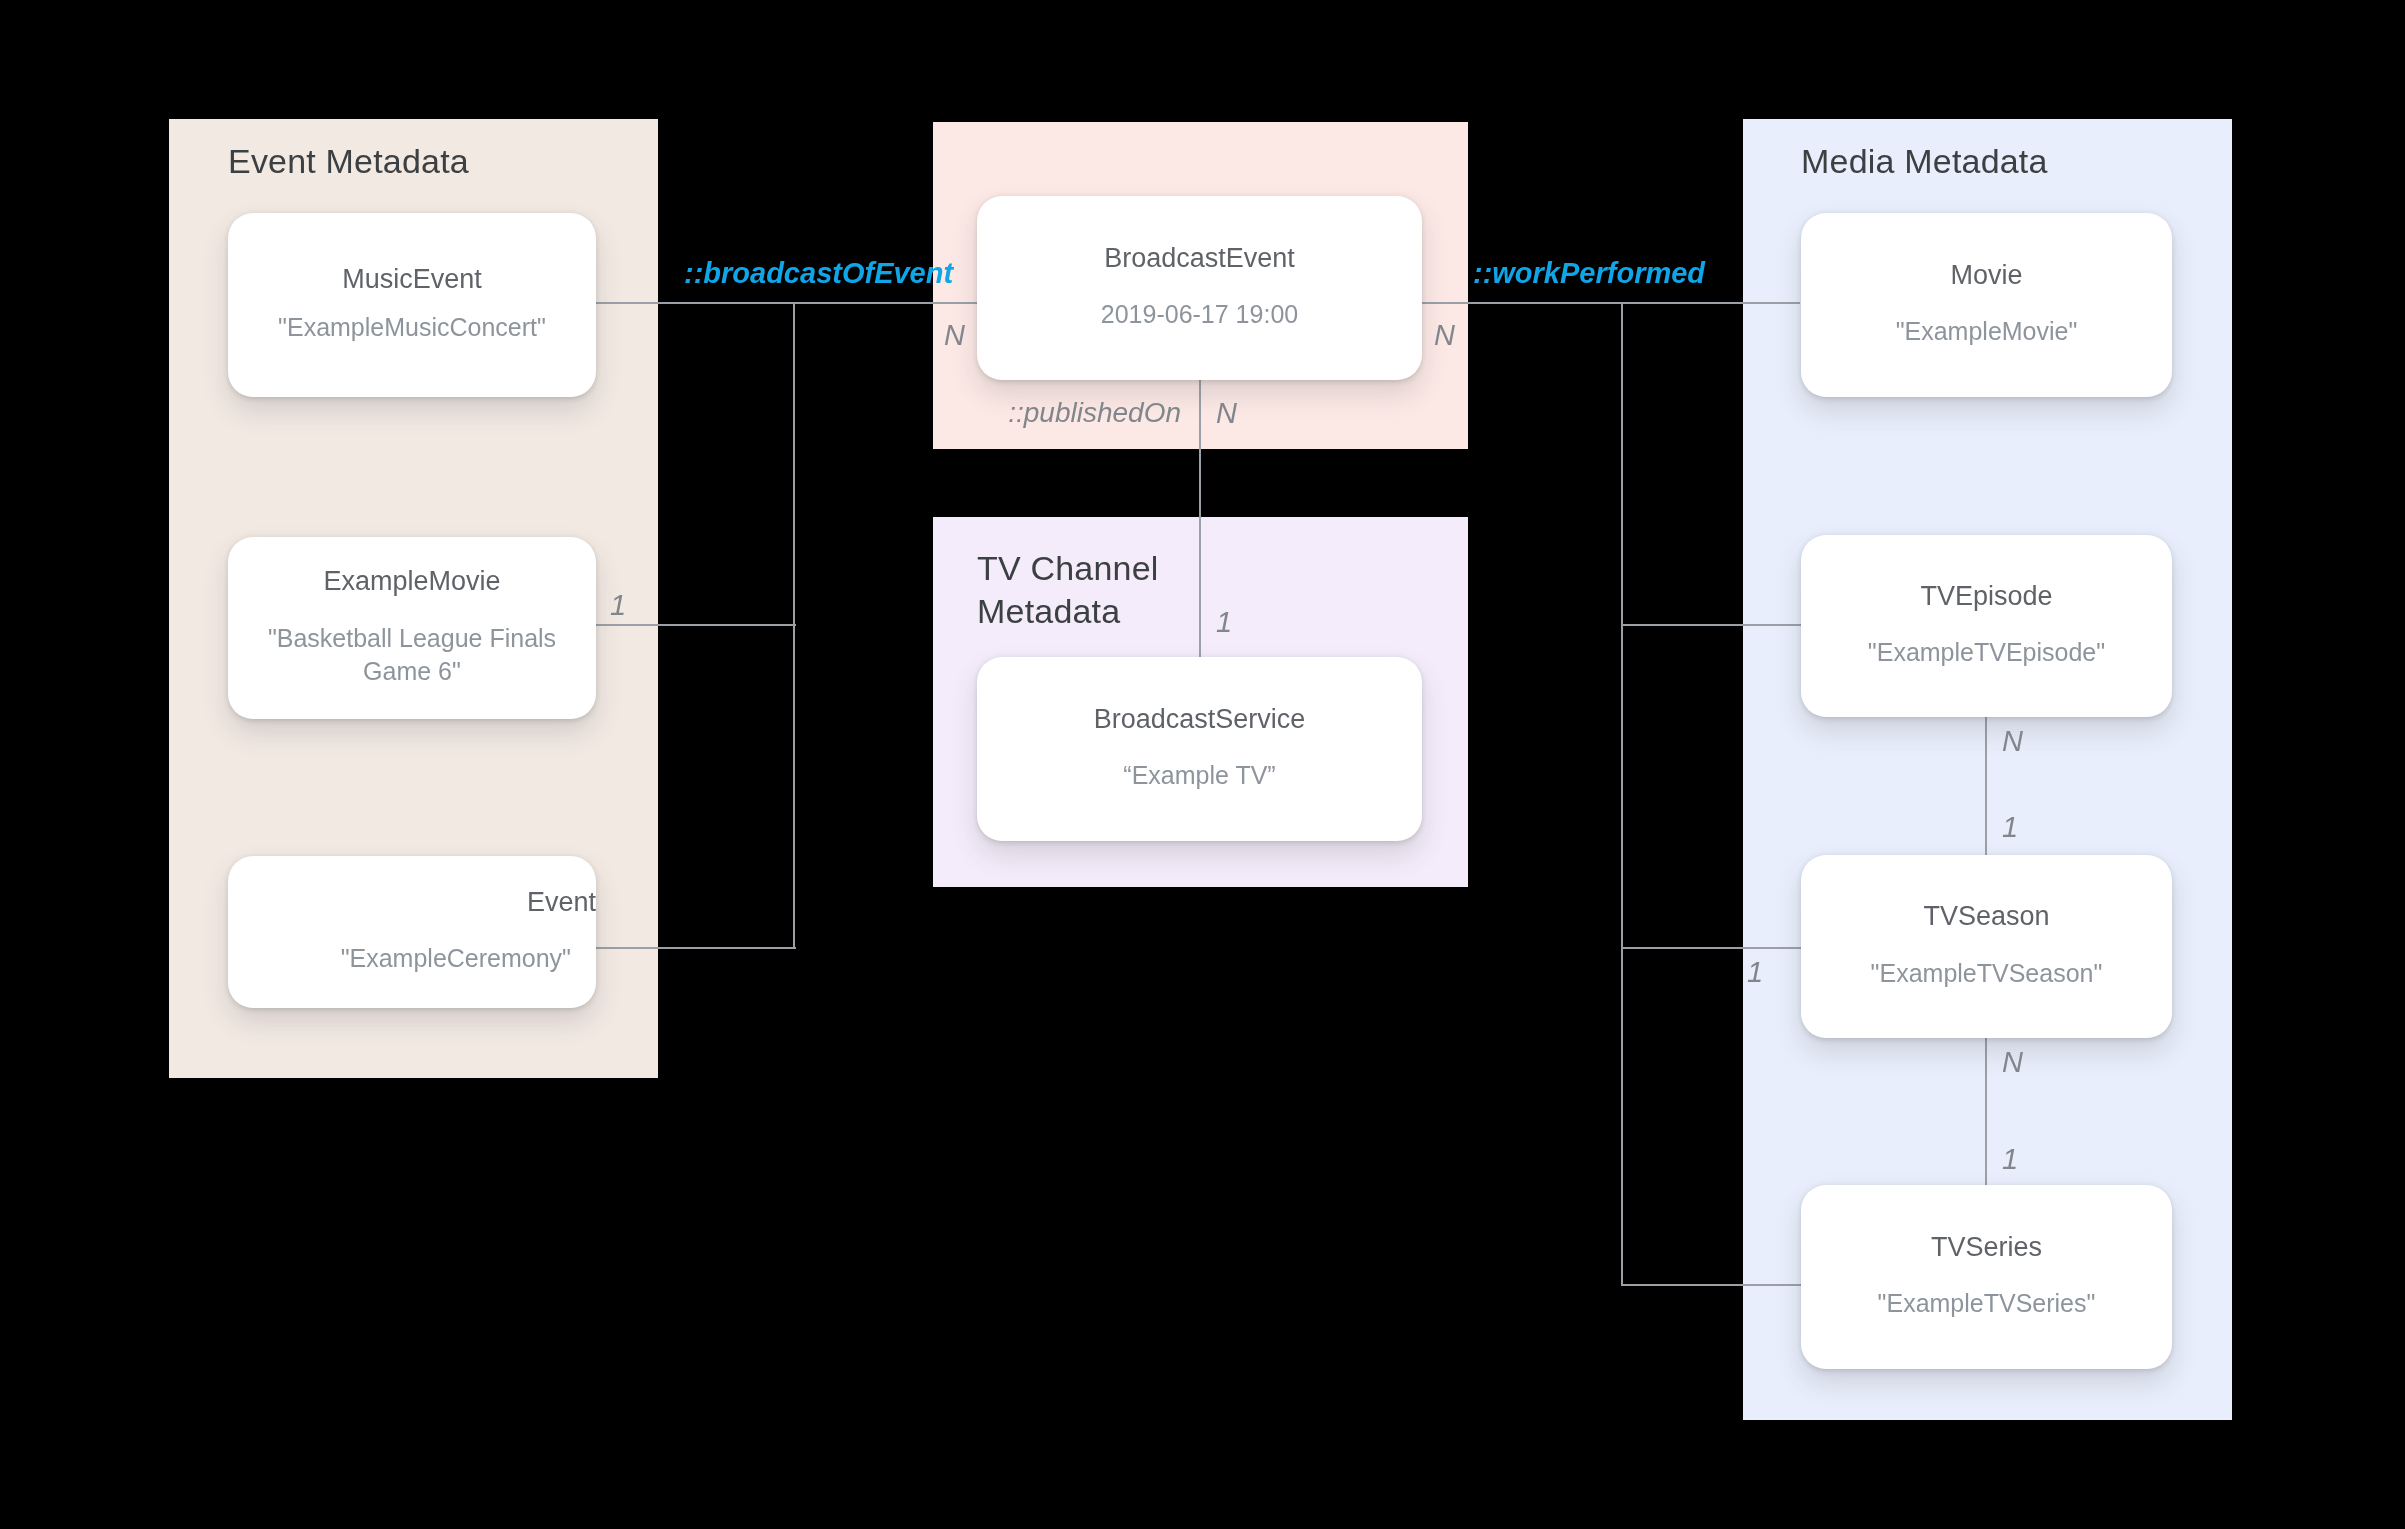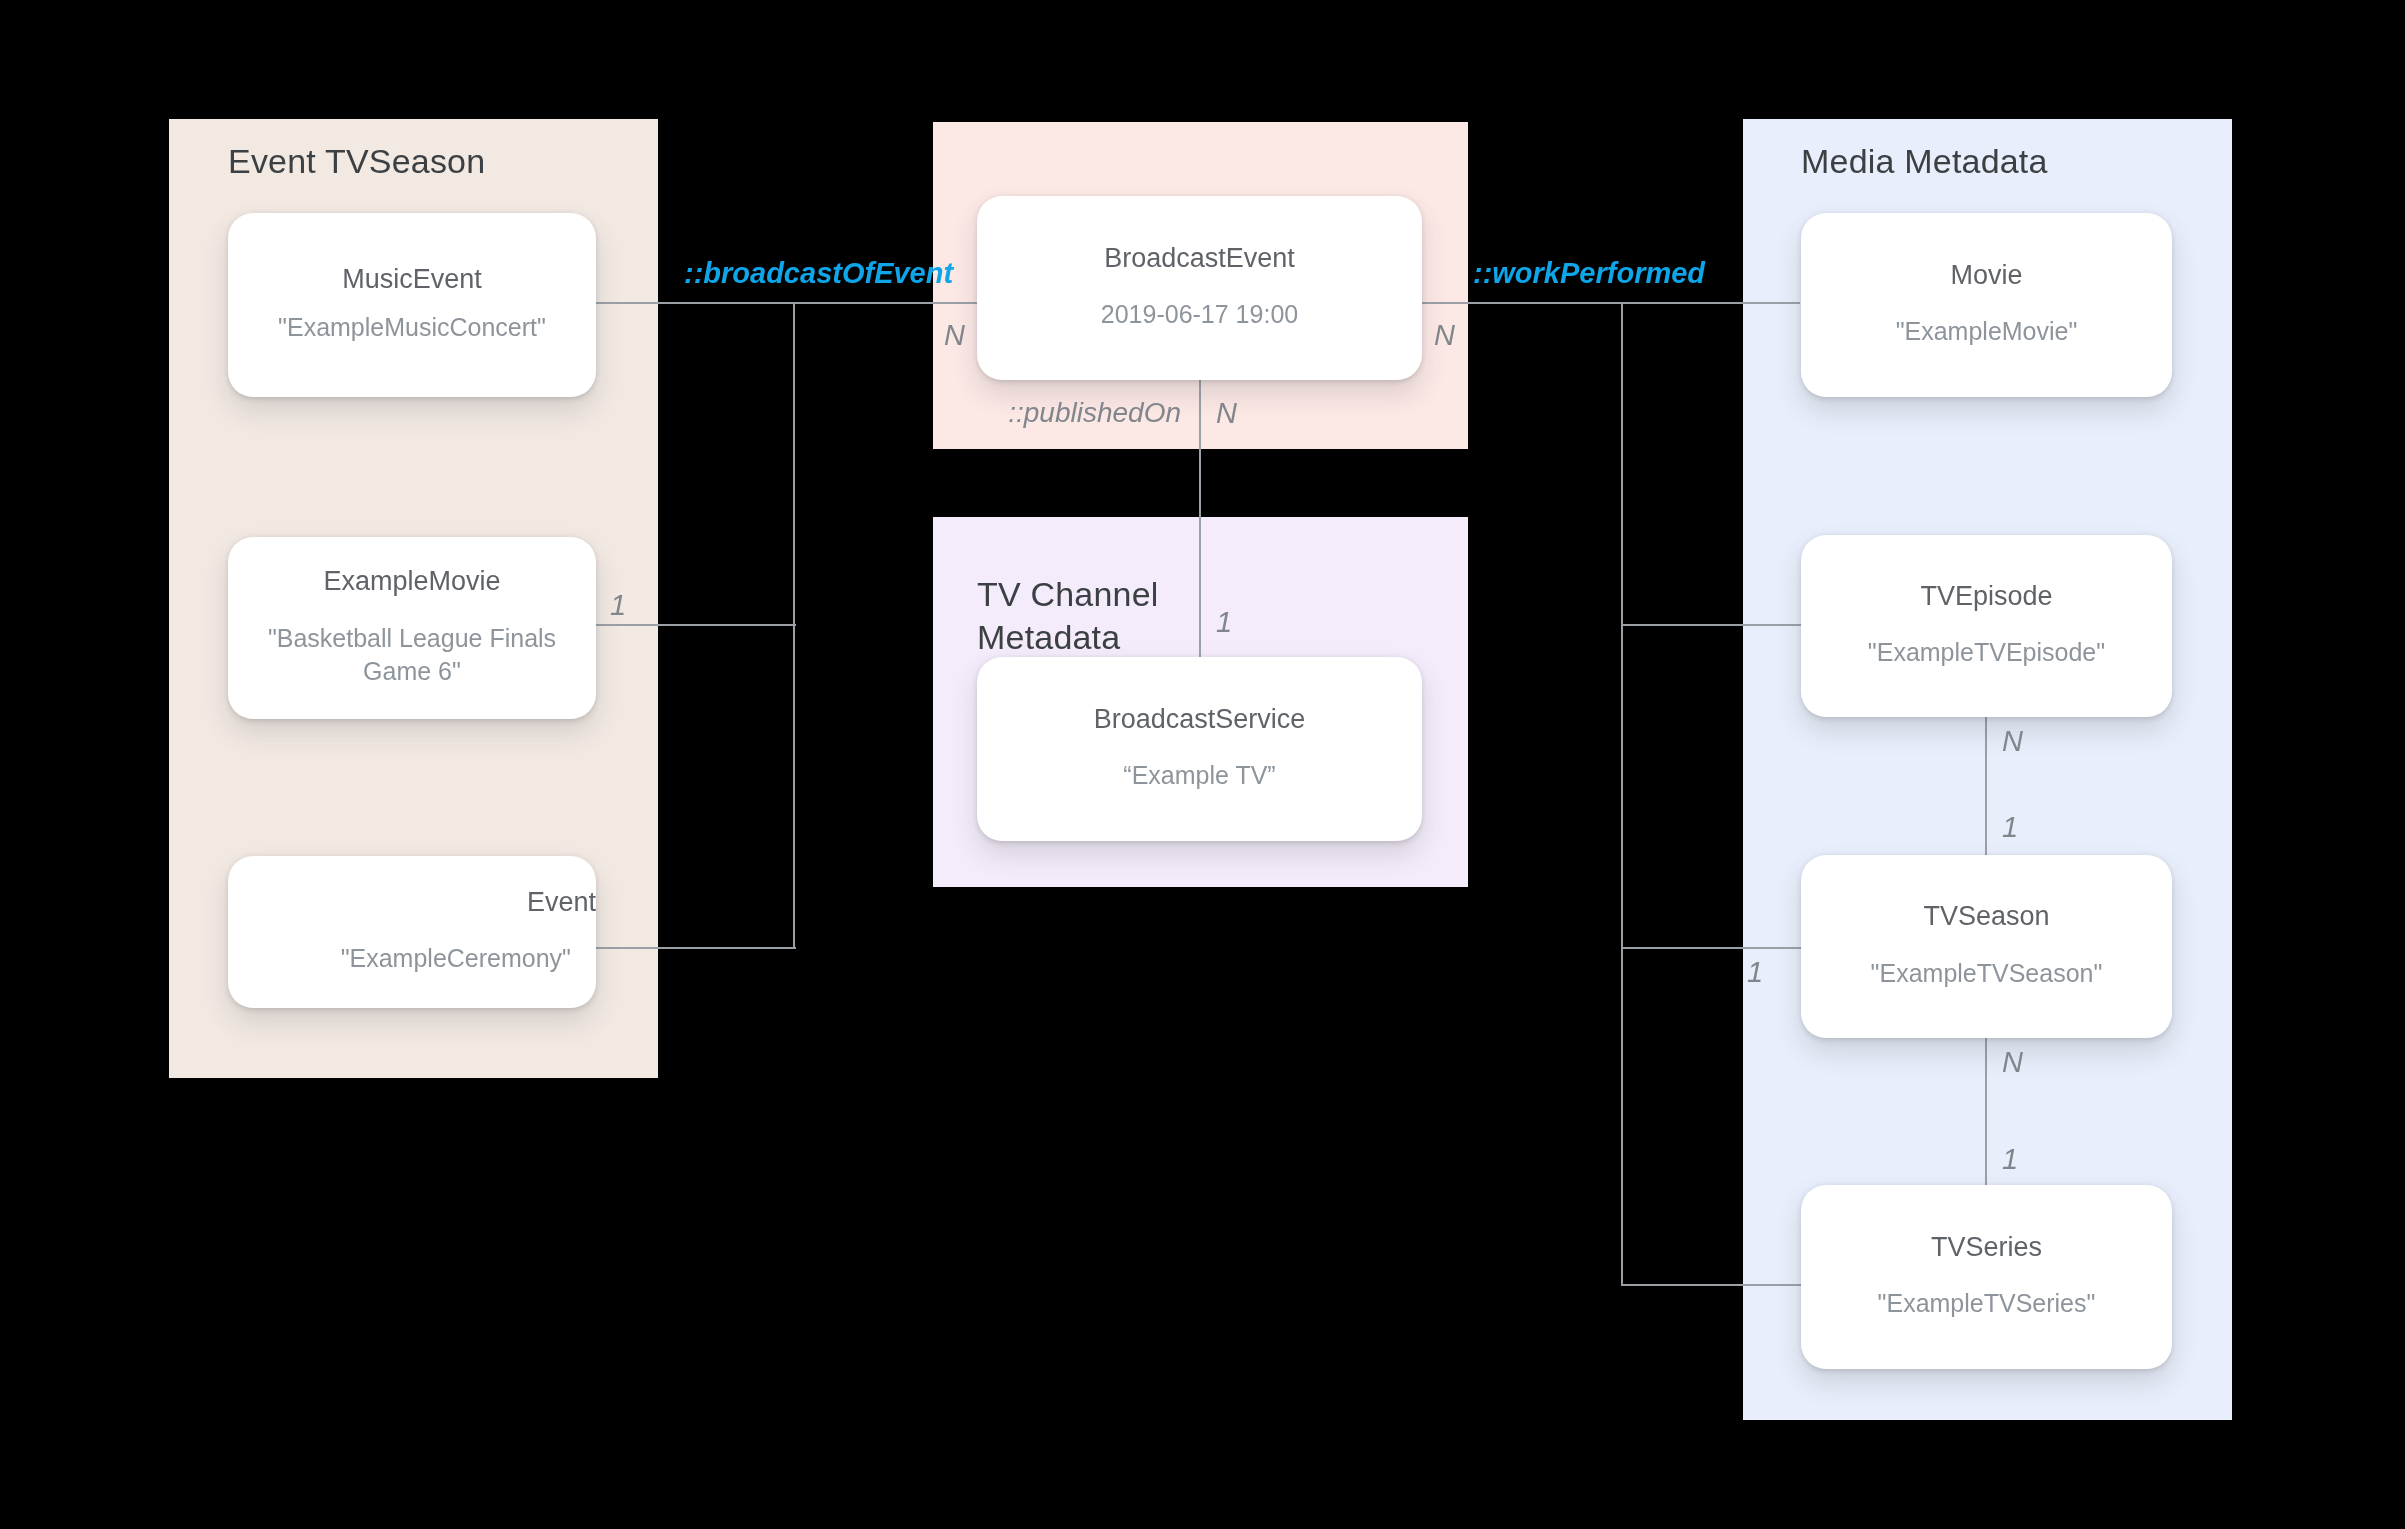--- a/index.html
+++ b/index.html
@@ -42,22 +42,22 @@
 </head>
 <body>
 
 <div class="stage">
 
   <div class="panel" style="left:169px;top:119px;width:489px;height:959px;background:var(--panel-event);"></div>
   <div class="panel" style="left:933px;top:122px;width:535px;height:327px;background:var(--panel-broadcast);"></div>
   <div class="panel" style="left:933px;top:517px;width:535px;height:370px;background:var(--panel-tv-channel);"></div>
   <div class="panel" style="left:1743px;top:119px;width:489px;height:1301px;background:var(--panel-media);"></div>
 
-  <div class="panel-title" style="left:228px;top:140px;">Event TVSeason</div>
-  <div class="panel-title" style="left:977px;top:547px;margin-top:26px;">
+  <div class="panel-title" style="left:228px;top:140px;">Event Metadata</div>
+  <div class="panel-title" style="left:977px;top:547px;">
     <div>TV Channel</div>
     <div>Metadata</div>
   </div>
   <div class="panel-title" style="left:1801px;top:140px;">Media Metadata</div>
 
   <div class="edge" style="left:596px;top:302px;width:1204px;height:1.9px;"></div>
 
   <div class="edge" style="left:793px;top:302px;width:1.9px;height:647px;"></div>
   <div class="edge" style="left:596px;top:624px;width:200px;height:1.9px;"></div>
   <div class="edge" style="left:596px;top:947px;width:200px;height:1.9px;"></div>

